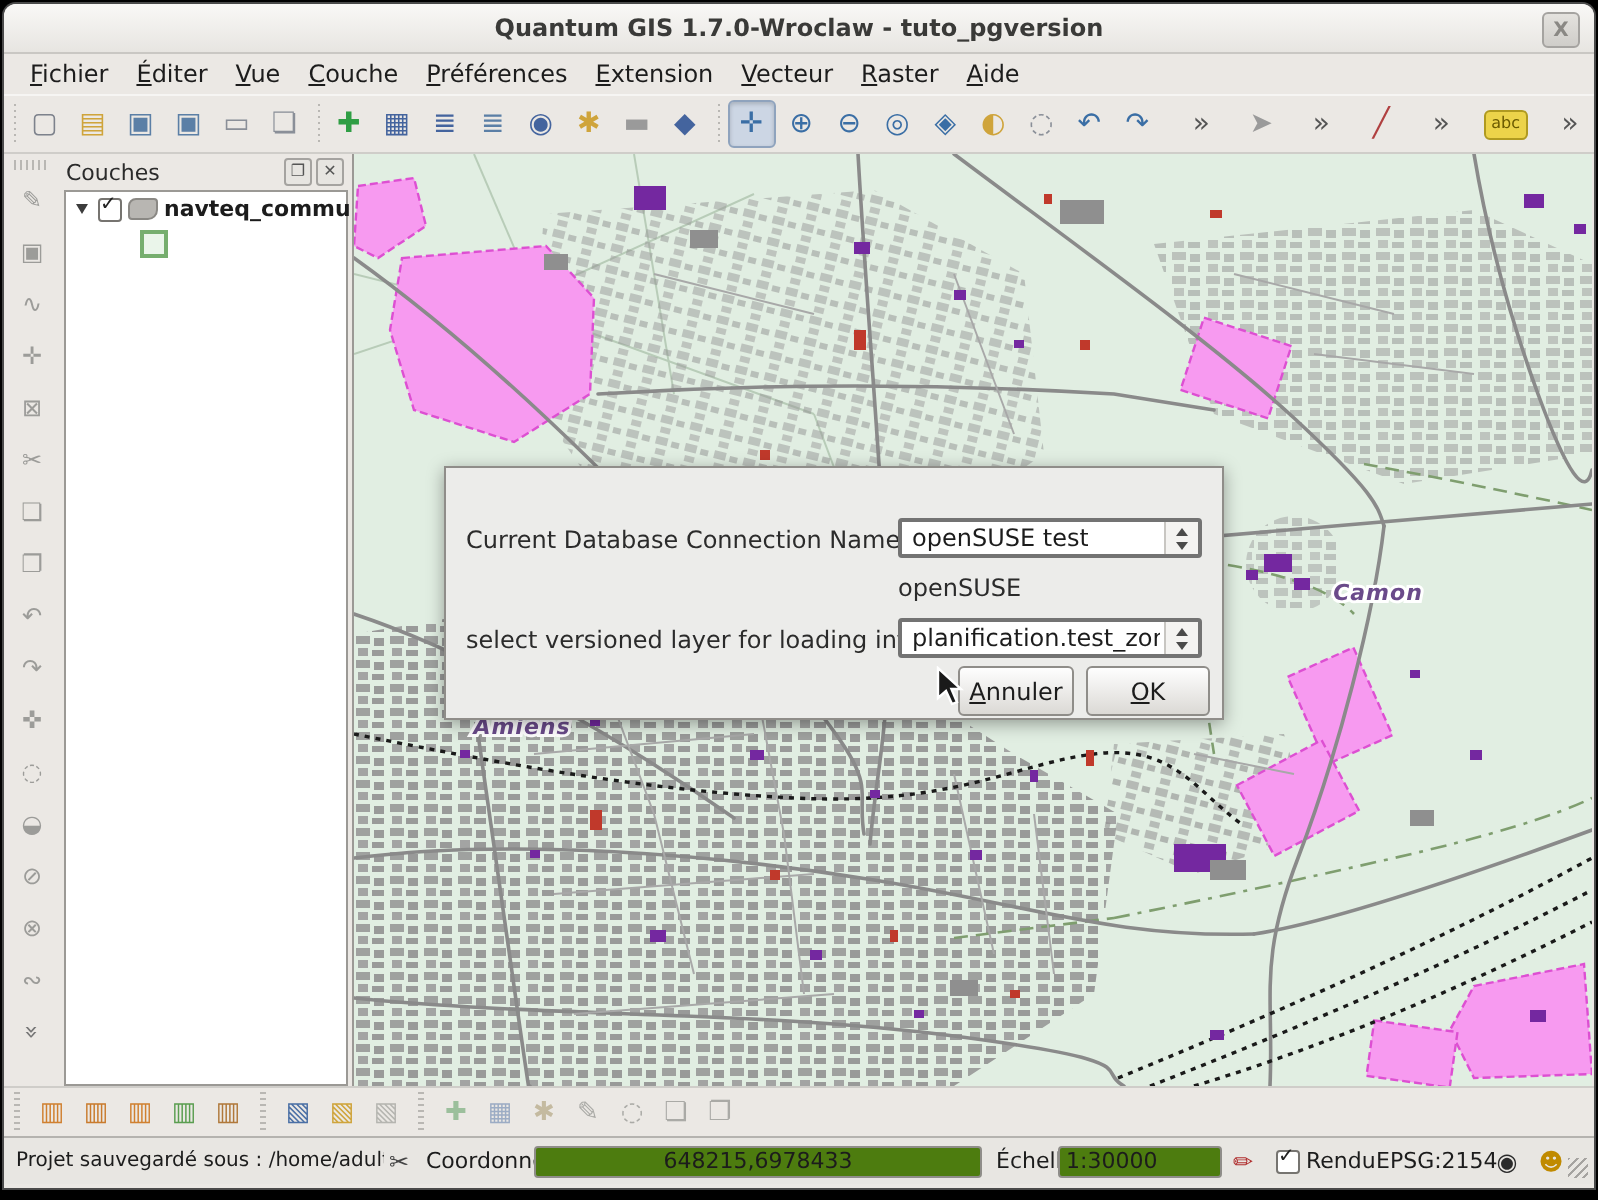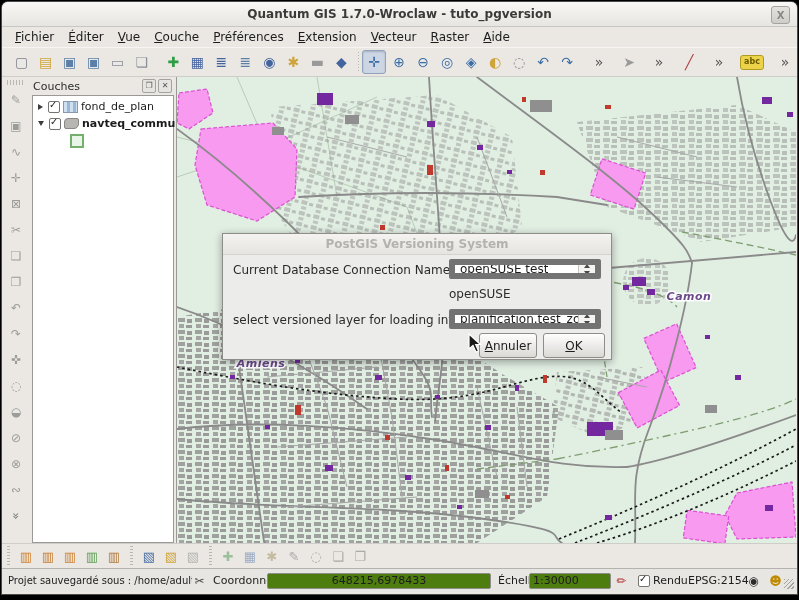--- a/index.html
+++ b/index.html
@@ -21,21 +21,21 @@
   .menu-item u{text-decoration:underline}
   
   .toolbar{position:absolute;left:2px;top:47px;width:795px;height:30px;display:flex;align-items:center;
            border-top:1px solid #f6f5f3;border-bottom:1px solid #cfcdc9;box-sizing:border-box}
   .tgroup{display:flex;align-items:center}
   .grip{width:7px;height:20px;margin:0 3px;
         background:repeating-linear-gradient(#b9b7b3 0 1px,transparent 1px 3px);background-size:3px 100%;background-repeat:repeat-y;background-position:2px 0}
   .tbtn{width:22px;height:22px;margin:0 1px;border-radius:3px;display:flex;align-items:center;justify-content:center;
         font-size:14px;line-height:1;color:#666;flex:0 0 auto}
   .tbtn.pressed{background:#ccd6e4;border:1px solid #8fa3bd;box-shadow:inset 0 1px 2px rgba(0,0,0,.18)}
-  .tbtn.abc{font-size:8px;font-weight:bold;background:#ecd34a;border:1px solid #b09a20;border-radius:3px;width:auto;height:13px;padding:0 3px;margin:0 3px}
+  .tbtn.abc{font-size:8px;font-weight:normal;background:#ecd34a;border:1px solid #b09a20;border-radius:3px;width:auto;height:13px;padding:0 3px;margin:0 3px}
   .tbtn.rot{transform:rotate(90deg);font-size:11px}
   
   .leftbar{position:absolute;left:2px;top:77px;width:28px;height:466px;display:flex;flex-direction:column;align-items:center}
   .vgrip{width:18px;height:5px;margin:3px 0 2px;
          background:repeating-linear-gradient(90deg,#b9b7b3 0 1px,transparent 1px 3px)}
   .leftbar .tbtn{width:20px;height:20px;margin:3px 0;font-size:12px}
   
   .layerspanel{position:absolute;left:30px;top:77px;width:146px;height:466px}
   .lp-head{height:18px;display:flex;align-items:center;padding:0 3px;font-size:11px;color:#2b2b2b}
   .lp-head .sp{flex:1}
@@ -53,21 +53,21 @@
   
   .map{position:absolute;left:176px;top:77px;width:619px;height:466px;border-left:1px solid #9b9995;box-sizing:border-box}
   .maplbl{font-size:11px;font-weight:bold;font-style:italic;fill:#6a4a8a;stroke:#ffffff;stroke-width:3px;paint-order:stroke;letter-spacing:.5px}
   
   .dialog{position:absolute;left:222px;top:233px;width:388px;height:125px;background:#ececea;
           border:1px solid #8f8d89;box-shadow:0 2px 8px rgba(0,0,0,.35);z-index:5}
   .dlg-title{height:20px;background:linear-gradient(#f4f3f1,#e6e4e0);border-bottom:1px solid #d5d3cf;
              display:flex;align-items:center;justify-content:center;font-size:12px;font-weight:bold;color:#b4b2ae}
   .dlg-label{position:absolute;left:10px;font-size:12px;color:#2b2b2b;white-space:nowrap}
   .dlg-value{position:absolute;font-size:12px;color:#2b2b2b;white-space:nowrap}
-  .combo{position:absolute;left:226px;width:152px;height:20px;background:#fff;border:6px solid #737373;border-radius:2px;
+  .combo{position:absolute;left:226px;width:152px;height:20px;background:#fff;border:2px solid #737373;border-radius:2px;
          font-size:12px;color:#1c1c1c;display:flex;align-items:center;padding-left:5px;box-sizing:border-box;overflow:hidden;white-space:nowrap}
   .combo .ctext{overflow:hidden;white-space:nowrap;max-width:124px;display:inline-block}
   .spin{position:absolute;right:0;top:0;bottom:0;width:16px;border-left:1px solid #c8c6c2;background:#f4f3f1;
         display:flex;flex-direction:column;align-items:center;justify-content:center;gap:3px}
   .up{width:0;height:0;border-bottom:4px solid #4a4a4a;border-left:3.5px solid transparent;border-right:3.5px solid transparent}
   .dn{width:0;height:0;border-top:4px solid #4a4a4a;border-left:3.5px solid transparent;border-right:3.5px solid transparent}
   .btn{position:absolute;height:23px;background:linear-gradient(#fefefe,#dbd9d5);border:1px solid #8f8d89;border-radius:3px;
        font-size:12px;color:#1c1c1c;display:flex;align-items:center;justify-content:center}
   .btn u{text-decoration:underline}
   
@@ -179,26 +179,20 @@
 <div class="layerspanel">
   <div class="lp-head">
     <span>Couches</span>
     <span class="sp"></span>
     <span style="display:flex">
         <span class="tbtn">❐</span>
         <span class="tbtn">✕</span>
       </span>
   </div>
   <div class="lp-body">
-    <div class="lrow" style="margin-top:2px">
-      <span class="car-r"></span>
-      <span class="cb"></span>
-      <span class="lyr-ico1"></span>
-      <span>fond_de_plan</span>
-    </div>
     <div class="lrow">
       <span class="car-d"></span>
       <span class="cb"></span>
       <span class="lyr-ico2"></span>
       <span class="lbl-bold">navteq_commun...</span>
     </div>
     <div class="lrow">
       <span class="swatch"></span>
     </div>
   </div>
@@ -346,21 +340,20 @@
         <rect x="528" y="328" width="12" height="8"></rect>
     <rect x="168" y="38" width="14" height="9"></rect>
         <rect x="95" y="50" width="12" height="8"></rect>
   </g>
   <text x="84" y="290" class="maplbl" text-anchor="middle">Amiens</text>
   <text x="512" y="223" class="maplbl" text-anchor="middle">Camon</text>
 </svg>
 </div>
 
 <div class="dialog">
-  <div class="dlg-title">PostGIS Versioning System</div>
   <span class="dlg-label" style="top:29px">Current Database Connection Name:</span>
   <div class="combo" style="top:25px">
     <span class="ctext">openSUSE test</span>
     <span class="spin">
         <span class="up"></span>
         <span class="dn"></span>
       </span>
   </div>
   <span class="dlg-value" style="left:226px;top:53px">openSUSE</span>
   <span class="dlg-label" style="top:79px">select versioned layer for loading into canvas:</span>

